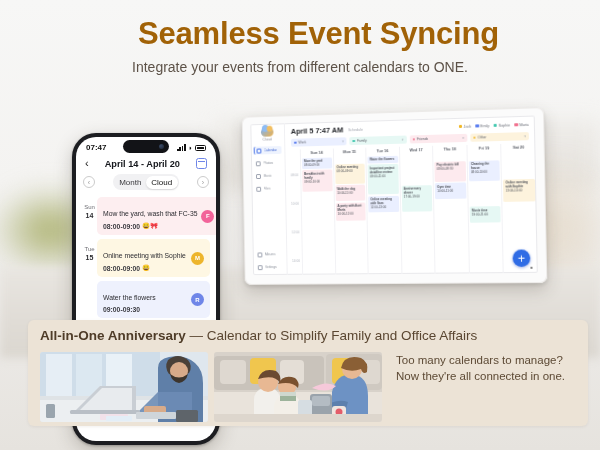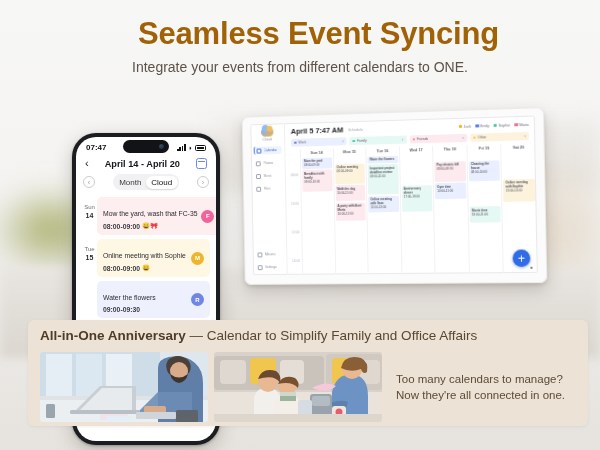--- a/index.html
+++ b/index.html
@@ -226,21 +226,21 @@
 
   
   .banner {
     position:absolute; left:28px; right:12px; top:320px; height:106px;
     background:#ece3d6; border-radius:6px; z-index:7;
     box-shadow:0 1px 3px rgba(120,100,80,.10);
     padding:8px 12px;
   }
   .banner-title { font-size:13.5px; color:#5a4631; white-space:nowrap; }
   .banner-title b { font-weight:bold; color:#4f3c28; }
-  .banner-body { display:flex; gap:8px; margin-top:9px; align-items:center; }
+  .banner-body { display:flex; gap:8px; margin-top:9px; align-items:flex-start; }
   .photos { display:flex; gap:6px; flex:none; }
   .photo {
     width:168px; height:70px; border-radius:3px; overflow:hidden; position:relative;
   }
   .photo svg { display:block; width:100%; height:100%; }
   .banner-note {
     font-size:11.5px; color:#5d4a35; line-height:1.38; padding-left:6px; padding-top:1px;
   }
 </style>
 </head>

